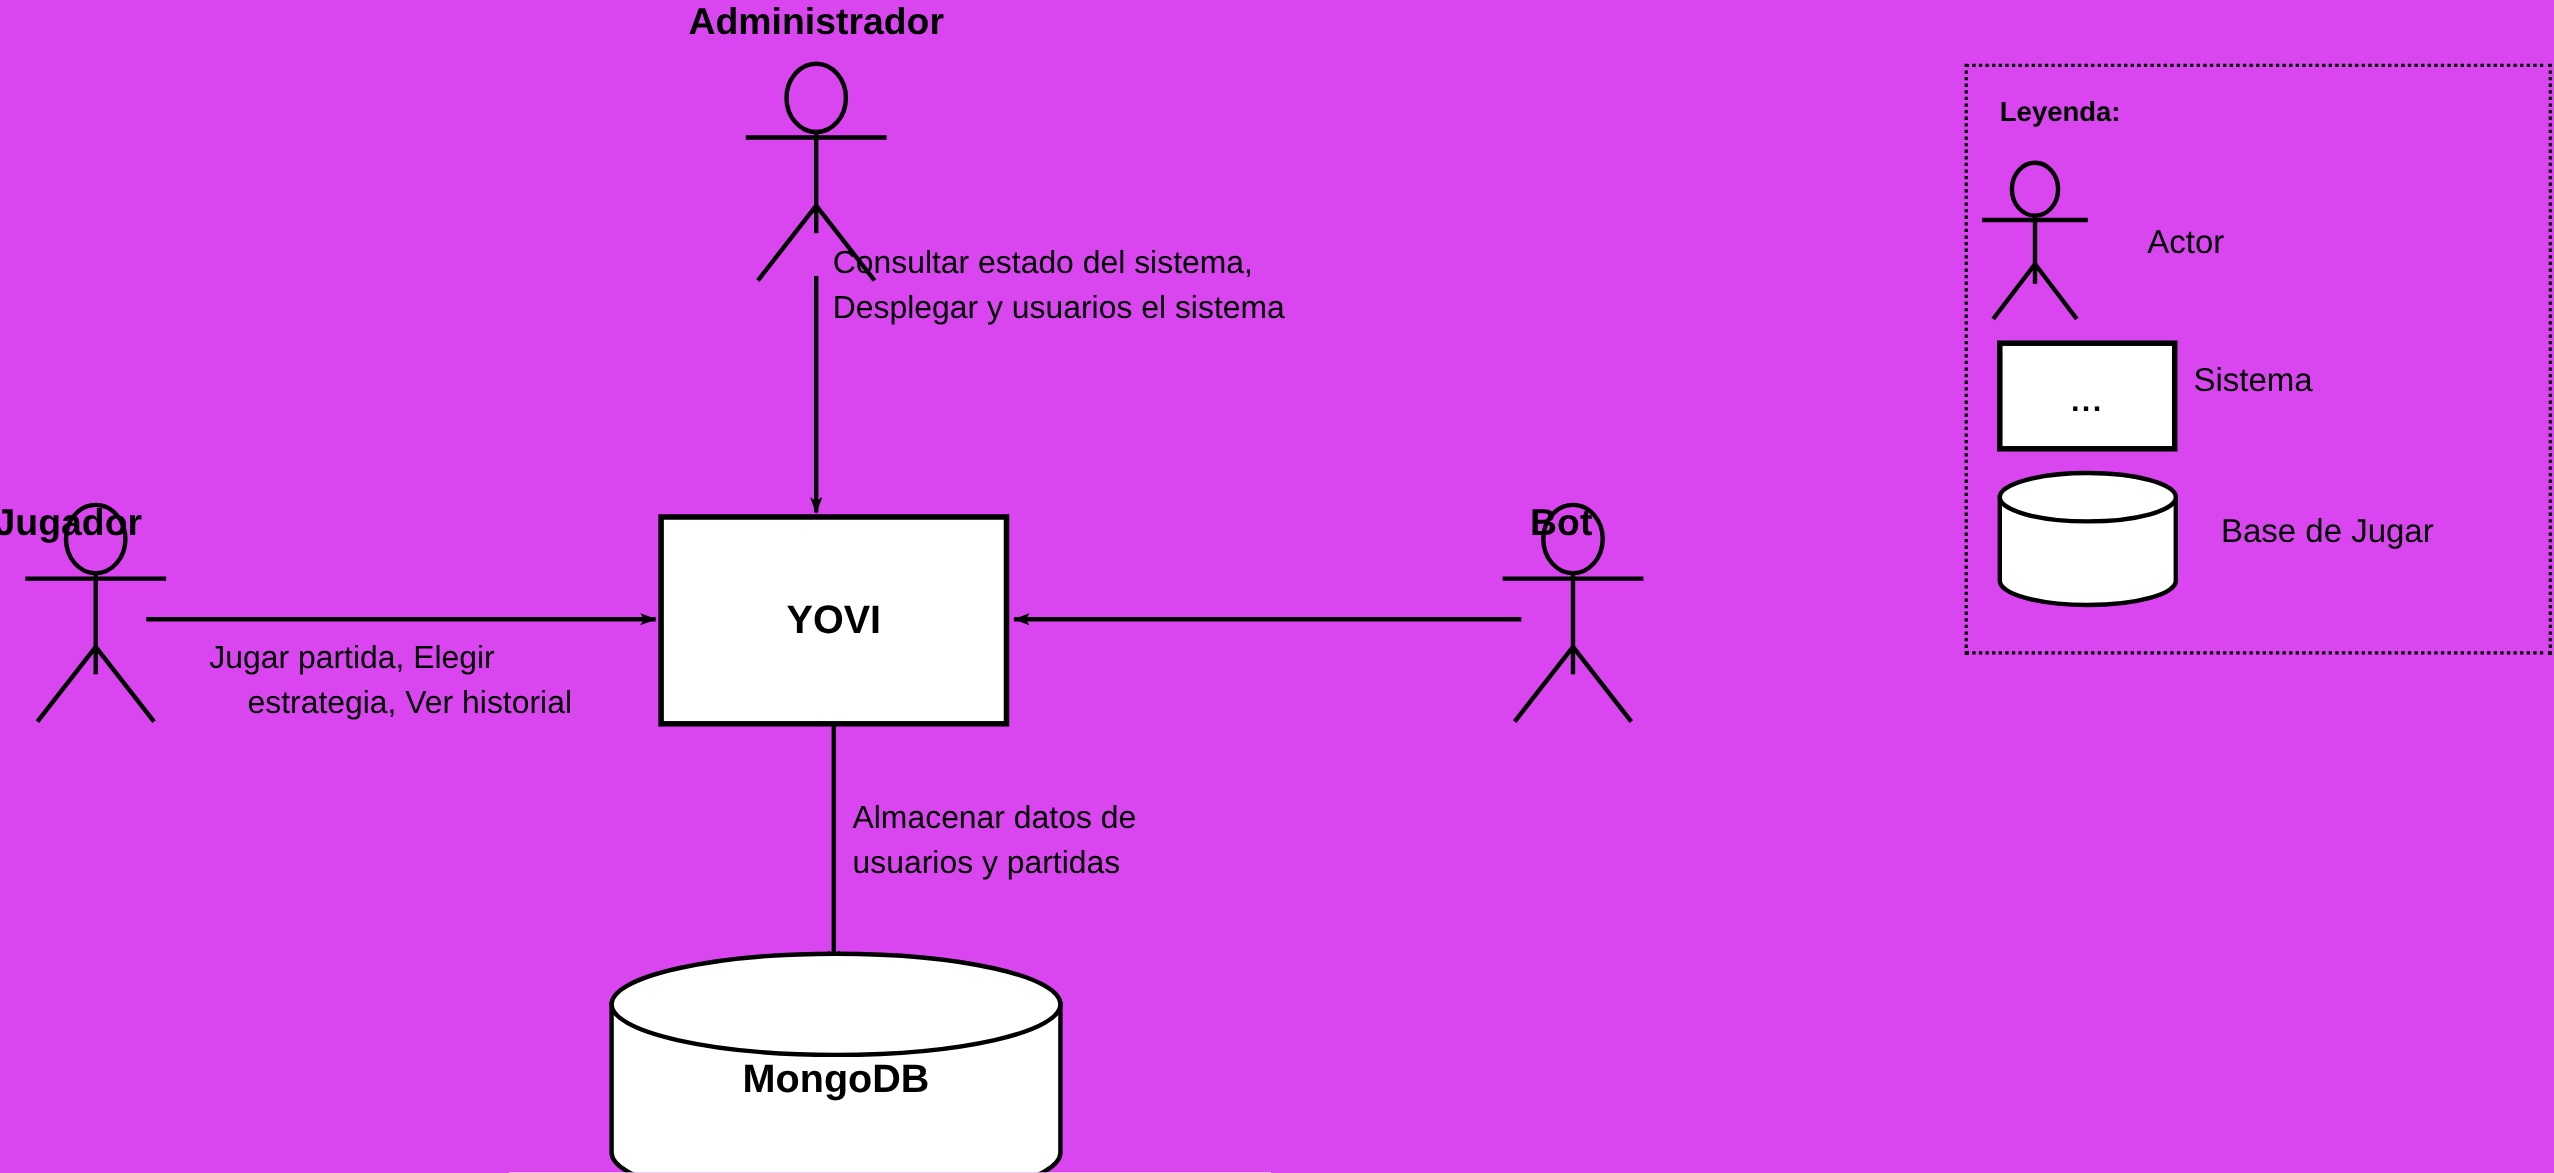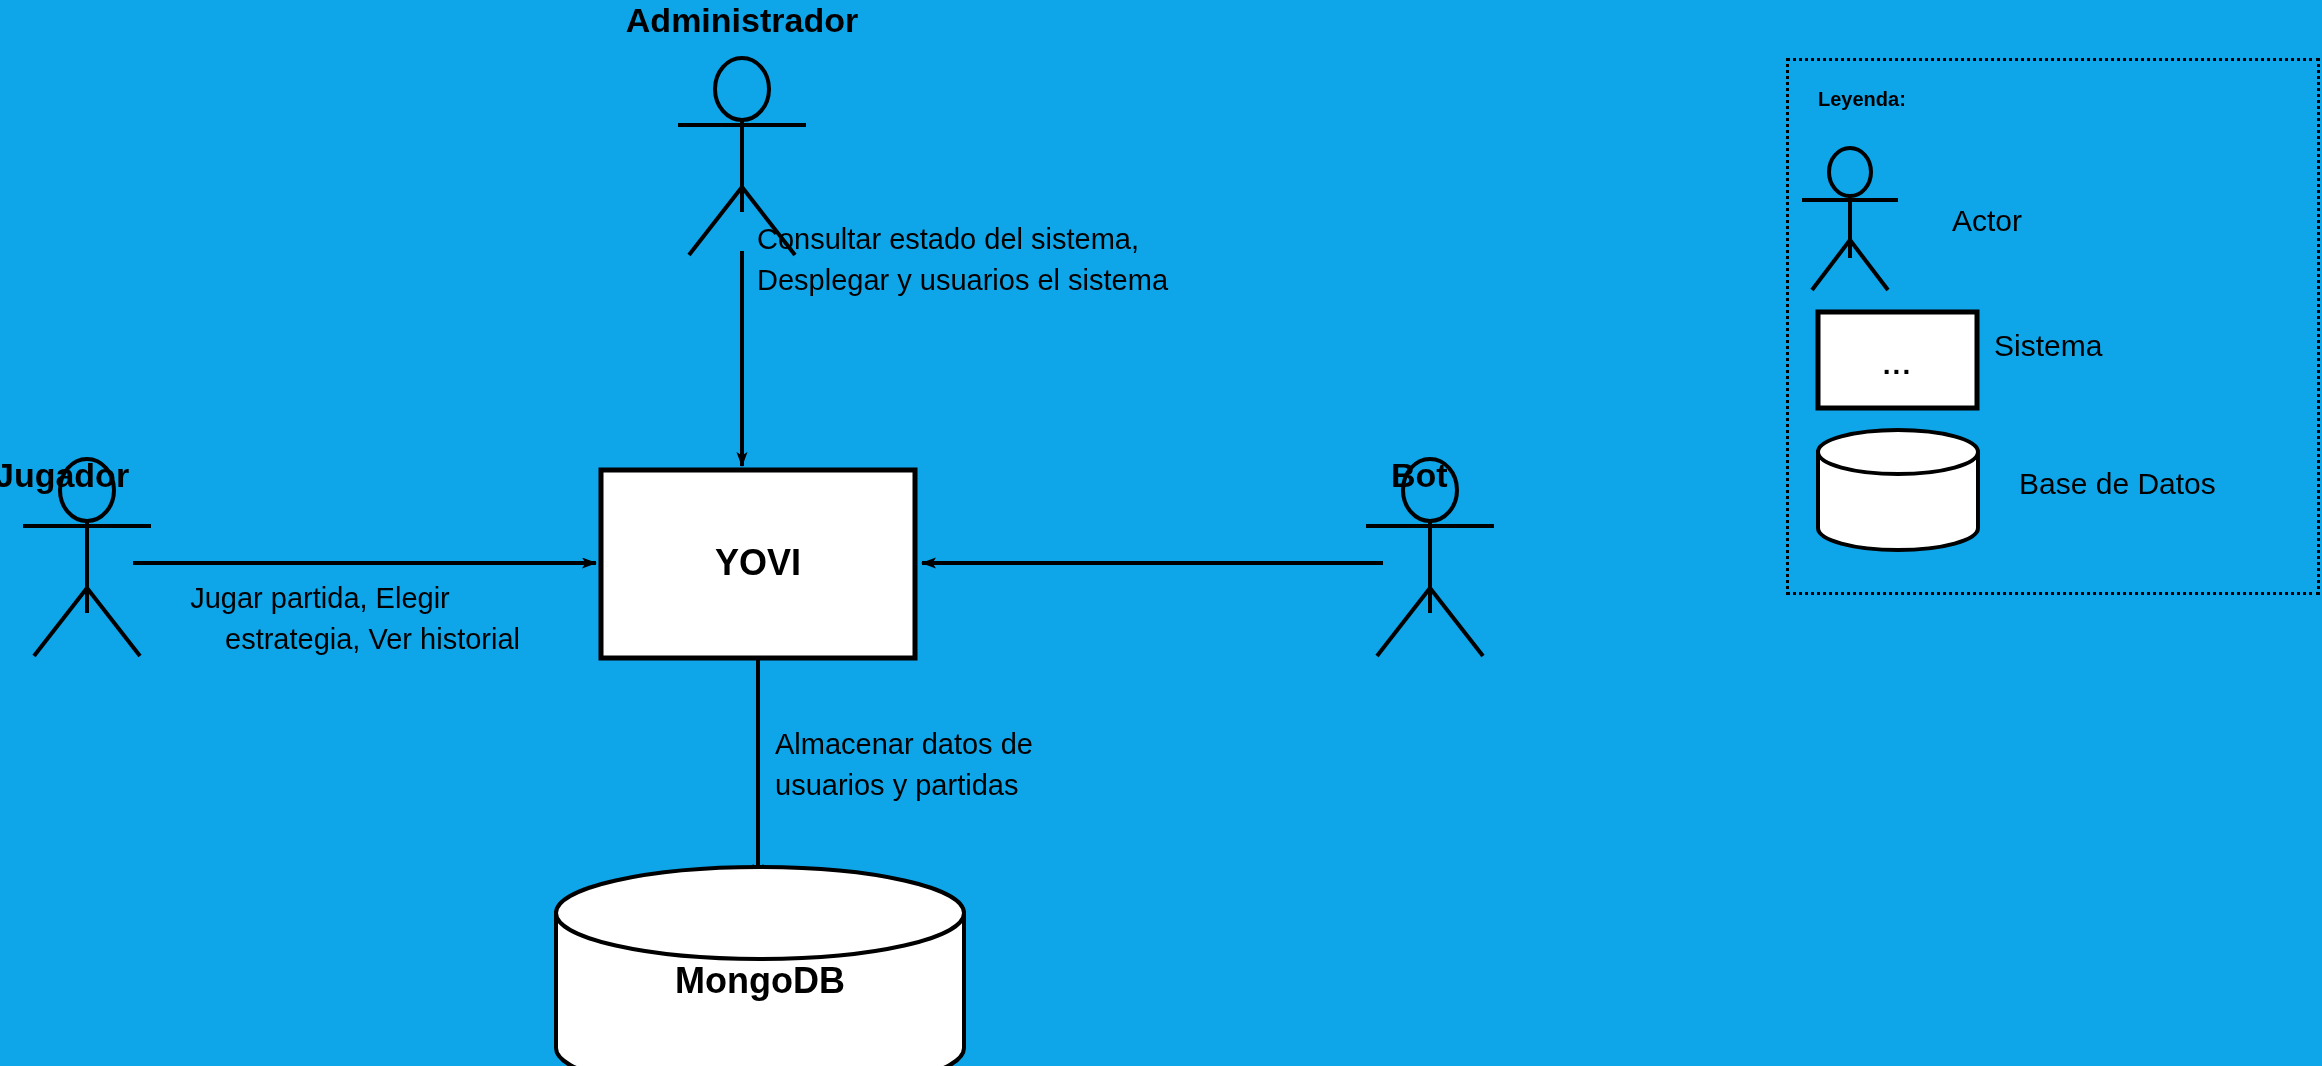--- a/index.html
+++ b/index.html
@@ -8,21 +8,21 @@
     background: #ffffff;
   }
   body {
     font-family: "Liberation Sans", sans-serif;
     color: #000000;
   }
   #canvas {
     position: relative;
     width: 2322px;
     height: 1066px;
-    background: #0ea5e9;
+    background: #d946ef;
     overflow: hidden;
   }
   .svg-layer {
     position: absolute;
     top: 0;
     left: 0;
     width: 2322px;
     height: 1066px;
   }
   .lbl {
@@ -38,21 +38,21 @@
     font-size: 29px;
     font-weight: normal;
   }
   .node-title {
     font-weight: bold;
     font-size: 36px;
     text-align: center;
   }
   .legend-title {
     font-weight: bold;
-    font-size: 20px;
+    font-size: 25px;
   }
   .legend-label {
     font-size: 30px;
   }
   .legend-box {
     position: absolute;
     left: 1786px;
     top: 58px;
     width: 534px;
     height: 537px;
@@ -155,15 +155,15 @@
   <div class="legend-box"></div>
 
   <div class="lbl legend-title" style="left:1818px; top:88px;">Leyenda:</div>
 
   <div class="lbl legend-label" style="left:1952px; top:203px;">Actor</div>
 
   <div class="lbl sys-ellipsis" style="left:1818px; top:348px; width:159px; text-align:center;">...</div>
 
   <div class="lbl legend-label" style="left:1994px; top:328px;">Sistema</div>
 
-  <div class="lbl legend-label" style="left:2019px; top:466px;">Base de Datos</div>
+  <div class="lbl legend-label" style="left:2019px; top:466px;">Base de Jugar</div>
 
 </div>
 
 </body></html>

